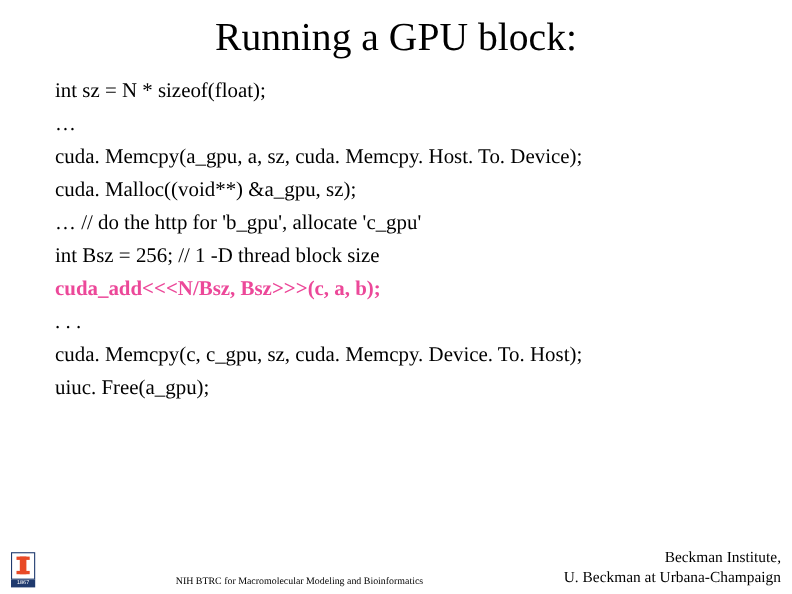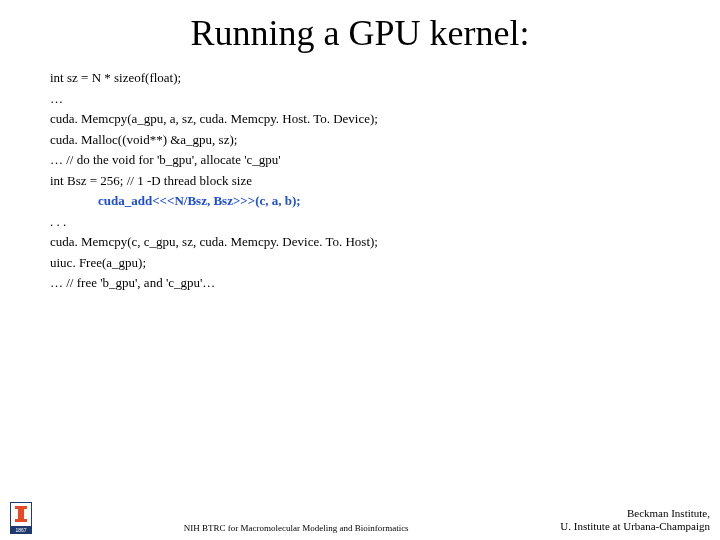--- a/index.html
+++ b/index.html
@@ -18,26 +18,26 @@
     position: relative;
   }
   .title {
     font-size: 36px;
     font-weight: normal;
     text-align: center;
     color: #000;
     margin-bottom: 14px;
   }
   .code-block {
-    font-size: 13px;
+    font-size: 19px;
     line-height: 1.58;
     color: #000;
   }
   .code-line { display: block; }
-  .highlight { color: #1d4ed8; font-weight: bold; margin-left: 48px; }
+  .highlight { color: #ec4899; font-weight: bold; }
   .footer {
     position: absolute;
     bottom: 6px;
     left: 0;
     width: 100%;
     padding: 0 10px 0 10px;
     display: flex;
     align-items: flex-end;
     justify-content: flex-start;
   }
@@ -83,54 +83,53 @@
   }
   .footer-center {
     text-align: center;
     font-size: 9px;
     line-height: 1.25;
     color: #000;
     flex: 1;
   }
   .footer-right {
     text-align: right;
-    font-size: 11px;
+    font-size: 14px;
     line-height: 1.25;
     color: #000;
     white-space: nowrap;
   }
 </style>
 </head>
 <body>
 
 <div class="slide">
-  <h1 class="title">Running a GPU kernel:</h1>
+  <h1 class="title">Running a GPU block:</h1>
 
   <div class="code-block">
     <span class="code-line">int sz = N * sizeof(float);</span>
     <span class="code-line">…</span>
     <span class="code-line">cuda. Memcpy(a_gpu, a, sz, cuda. Memcpy. Host. To. Device);</span>
     <span class="code-line">cuda. Malloc((void**) &amp;a_gpu, sz);</span>
-    <span class="code-line">… // do the void for 'b_gpu', allocate 'c_gpu'</span>
+    <span class="code-line">… // do the http for 'b_gpu', allocate 'c_gpu'</span>
     <span class="code-line">int Bsz = 256; // 1 -D thread block size</span>
     <span class="code-line highlight">cuda_add&lt;&lt;&lt;N/Bsz, Bsz&gt;&gt;&gt;(c, a, b);</span>
     <span class="code-line">. . .</span>
     <span class="code-line">cuda. Memcpy(c, c_gpu, sz, cuda. Memcpy. Device. To. Host);</span>
     <span class="code-line">uiuc. Free(a_gpu);</span>
-    <span class="code-line">… // free 'b_gpu', and 'c_gpu'…</span>
   </div>
 
   <div class="footer">
     <div class="logo">
       <div class="logo-top">
           <div class="logo-i"></div>
         </div>
       <div class="logo-bot">1867</div>
     </div>
     <div class="footer-center">
       <div>NIH BTRC for Macromolecular Modeling and Bioinformatics</div>
     </div>
     <div class="footer-right">
       <div>Beckman Institute,</div>
-      <div>U. Institute at Urbana-Champaign</div>
+      <div>U. Beckman at Urbana-Champaign</div>
     </div>
   </div>
 </div>
 
 </body></html>

